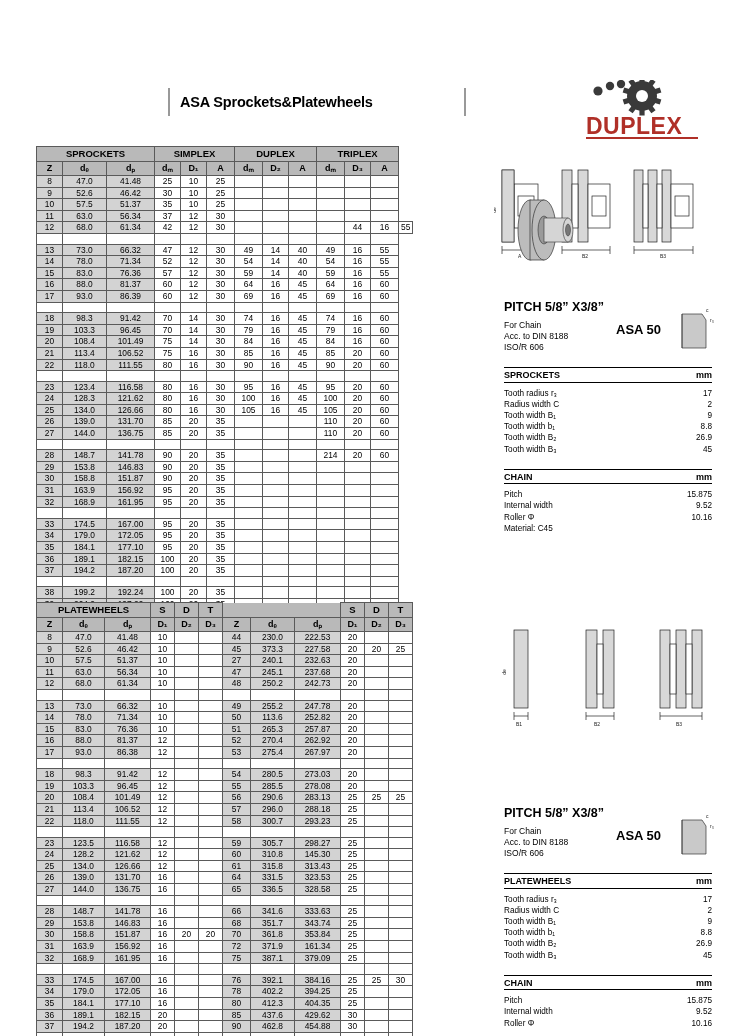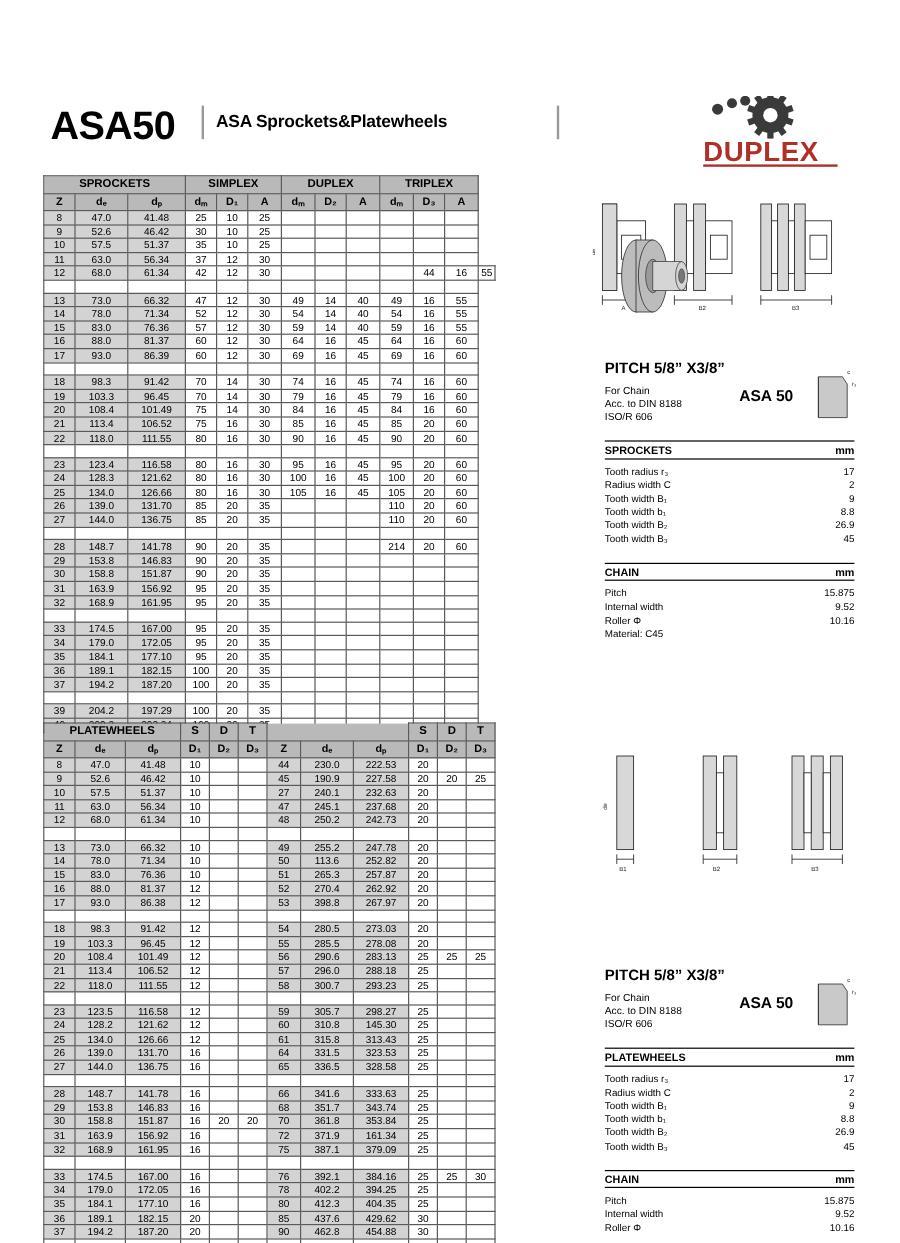--- a/index.html
+++ b/index.html
@@ -97,21 +97,20 @@
   
   svg { display: block; }
   .drw { position: absolute; }
 </style>
 </head>
 <body>
 
 <div class="page">
 
   <div class="header">
-    <div class="hdr-title">ASA50</div>
     <div class="hdr-divider"></div>
     <div class="hdr-sub">ASA Sprockets&amp;Platewheels</div>
     <div class="hdr-divider2"></div>
 
     <div class="logo">
       <svg width="130" height="40" viewBox="0 0 130 40">
         <g transform="translate(62,16)">
           <g fill="#3a3a3a">
             <circle cx="0" cy="0" r="15"></circle>
             <g>
@@ -662,20 +661,34 @@
             <td></td>
             <td></td>
             <td></td>
             <td></td>
             <td></td>
             <td></td>
             <td></td>
             <td></td>
           </tr>
           <tr>
+            <td class="shade" style="width:26px">38</td>
+            <td class="shade" style="width:44px">199.2</td>
+            <td class="shade" style="width:48px">192.24</td>
+            <td style="width:26px">100</td>
+            <td style="width:26px">20</td>
+            <td style="width:28px">35</td>
+            <td style="width:28px">&nbsp;</td>
+            <td style="width:26px">&nbsp;</td>
+            <td style="width:28px">&nbsp;</td>
+            <td style="width:28px">&nbsp;</td>
+            <td style="width:26px">&nbsp;</td>
+            <td style="width:28px">&nbsp;</td>
+          </tr>
+          <tr>
             <td class="shade" style="width:26px">39</td>
             <td class="shade" style="width:44px">204.2</td>
             <td class="shade" style="width:48px">197.29</td>
             <td style="width:26px">100</td>
             <td style="width:26px">20</td>
             <td style="width:28px">35</td>
             <td style="width:28px">&nbsp;</td>
             <td style="width:26px">&nbsp;</td>
             <td style="width:28px">&nbsp;</td>
             <td style="width:28px">&nbsp;</td>
@@ -882,21 +895,21 @@
             <td style="width:24px">&nbsp;</td>
           </tr>
           <tr>
             <td class="shade" style="width:26px">9</td>
             <td class="shade" style="width:42px">52.6</td>
             <td class="shade" style="width:46px">46.42</td>
             <td style="width:24px">10</td>
             <td style="width:24px">&nbsp;</td>
             <td style="width:24px">&nbsp;</td>
             <td class="shade" style="width:28px">45</td>
-            <td class="shade" style="width:44px">190.9</td>
+            <td class="shade" style="width:44px">373.3</td>
             <td class="shade" style="width:46px">227.58</td>
             <td style="width:24px">20</td>
             <td style="width:24px">20</td>
             <td style="width:24px">25</td>
           </tr>
           <tr>
             <td class="shade" style="width:26px">10</td>
             <td class="shade" style="width:42px">57.5</td>
             <td class="shade" style="width:46px">51.37</td>
             <td style="width:24px">10</td>
@@ -1008,21 +1021,21 @@
             <td style="width:24px">&nbsp;</td>
           </tr>
           <tr>
             <td class="shade" style="width:26px">17</td>
             <td class="shade" style="width:42px">93.0</td>
             <td class="shade" style="width:46px">86.38</td>
             <td style="width:24px">12</td>
             <td style="width:24px">&nbsp;</td>
             <td style="width:24px">&nbsp;</td>
             <td class="shade" style="width:28px">53</td>
-            <td class="shade" style="width:44px">398.8</td>
+            <td class="shade" style="width:44px">275.4</td>
             <td class="shade" style="width:46px">267.97</td>
             <td style="width:24px">20</td>
             <td style="width:24px">&nbsp;</td>
             <td style="width:24px">&nbsp;</td>
           </tr>
           <tr class="grp-gap">
             <td></td>
             <td></td>
             <td></td>
             <td></td>

